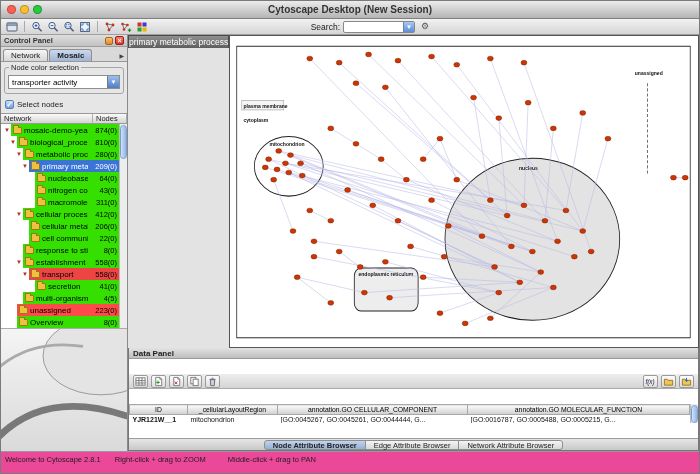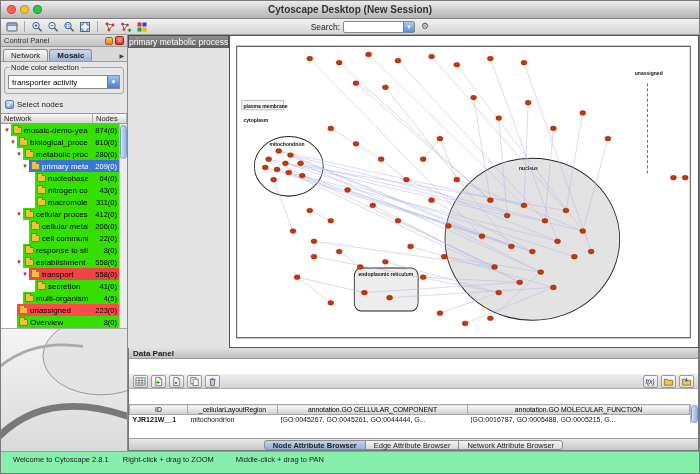--- a/index.html
+++ b/index.html
@@ -23,21 +23,21 @@
   .search-label { font-size: 8.5px; color: #222; }
   .search-combo { width: 72px; height: 12px; background: #fff; border: 1px solid #888; border-radius: 2px; display: flex; align-items: center; }
   .combo-text { flex: 1; font-size: 8px; padding-left: 2px; }
   .combo-arrow { width: 11px; height: 100%; background: linear-gradient(#a9c7f0, #5c8ed8); border-left: 1px solid #6b83a8; font-size: 6px; color: #fff; display: flex; align-items: center; justify-content: center; }
   .gear { font-size: 9px; color: #555; line-height: 1; }
 
   .main { flex: 1; display: flex; min-height: 0; }
 
   
   .control-panel { width: 127px; flex: none; background: #e6e6e6; border-right: 1px solid #8a8a8a; display: flex; flex-direction: column; min-height: 0; }
-  .cp-header { height: 12px; flex: none; background: linear-gradient(#dedede, #c2c2c2); border-bottom: 1px solid #9c9c9c; display: flex; align-items: center; font-size: 7.5px; font-weight: normal; color: #333; padding: 0 3px; gap: 2px; }
+  .cp-header { height: 12px; flex: none; background: linear-gradient(#dedede, #c2c2c2); border-bottom: 1px solid #9c9c9c; display: flex; align-items: center; font-size: 7.5px; font-weight: bold; color: #333; padding: 0 3px; gap: 2px; }
   .cp-float { margin-left: auto; width: 8px; height: 8px; background: linear-gradient(#fdc06a,#e08a2a); border: 1px solid #a2671c; border-radius: 2px; }
   .cp-close { width: 9px; height: 9px; background: linear-gradient(#ff7a6a,#d8362a); border: 1px solid #992017; border-radius: 2px; color: #fff; font-size: 7px; line-height: 7px; text-align: center; }
   .cp-tabs { height: 15px; flex: none; display: flex; align-items: flex-end; background: #d9d9d9; border-bottom: 1px solid #999; padding-left: 2px; gap: 1px; }
   .cp-tab { font-size: 8px; padding: 1px 7px 1px; border: 1px solid #8f8f8f; border-bottom: none; border-radius: 3px 3px 0 0; background: linear-gradient(#f6f6f6, #d6d6d6); color: #222; }
   .cp-tab.active { background: linear-gradient(#ccd8ec, #9fb6d6); font-weight: bold; }
   .tab-arrow { margin-left: auto; font-size: 6px; color: #444; padding: 2px 3px; }
 
   .groupbox { margin: 5px 3px 0; border: 1px solid #a6a6a6; border-radius: 3px; padding: 7px 3px 4px; position: relative; flex: none; }
   .groupbox-label { position: absolute; top: -5px; left: 4px; background: #e6e6e6; font-size: 7.5px; padding: 0 2px; color: #222; }
   .dropdown { height: 14px; background: #fff; border: 1px solid #8e8e8e; border-radius: 0; display: flex; align-items: center; font-size: 8px; padding-left: 3px; overflow: hidden; }
@@ -89,21 +89,21 @@
   table.dp-table th { height: 10px; background: linear-gradient(#fafafa, #d0d0d0); border: 1px solid #a8a8a8; font-weight: normal; font-size: 6.8px; white-space: nowrap; overflow: hidden; padding: 0 2px; }
   table.dp-table td { height: 9px; border-bottom: 1px solid #ececec; white-space: nowrap; overflow: hidden; padding: 0 3px; color: #111; }
   td.id-cell { font-weight: bold; }
   .dp-tabs { height: 12px; flex: none; background: linear-gradient(#e6e6e6, #c8c8c8); border-top: 1px solid #9c9c9c; display: flex; align-items: center; justify-content: center; }
   .dp-tab { font-size: 7.5px; padding: 0 8px; height: 10px; line-height: 10px; border: 1px solid #8e8e8e; background: linear-gradient(#f4f4f4, #d8d8d8); margin-left: -1px; color: #222; }
   .dp-tab:first-child { border-radius: 3px 0 0 3px; margin-left: 0; }
   .dp-tab:last-child { border-radius: 0 3px 3px 0; }
   .dp-tab.active { background: linear-gradient(#c3d3ea, #94b0d6); font-weight: bold; }
 
   
-  .statusbar { height: 22px; flex: none; background: #86efac; border-top: 1px solid #9a9a9a; display: flex; align-items: flex-start; padding: 3px 12px; font-size: 7.5px; color: #222; }
+  .statusbar { height: 22px; flex: none; background: #ec4899; border-top: 1px solid #9a9a9a; display: flex; align-items: flex-start; padding: 3px 4px; font-size: 7.5px; color: #222; }
   .statusbar span:nth-child(2) { margin-left: 14px; }
   .statusbar span:nth-child(3) { margin-left: 22px; }
 </style>
 </head>
 <body>
 
 <div class="window">
 
   <div class="titlebar">
     <div class="lights">

